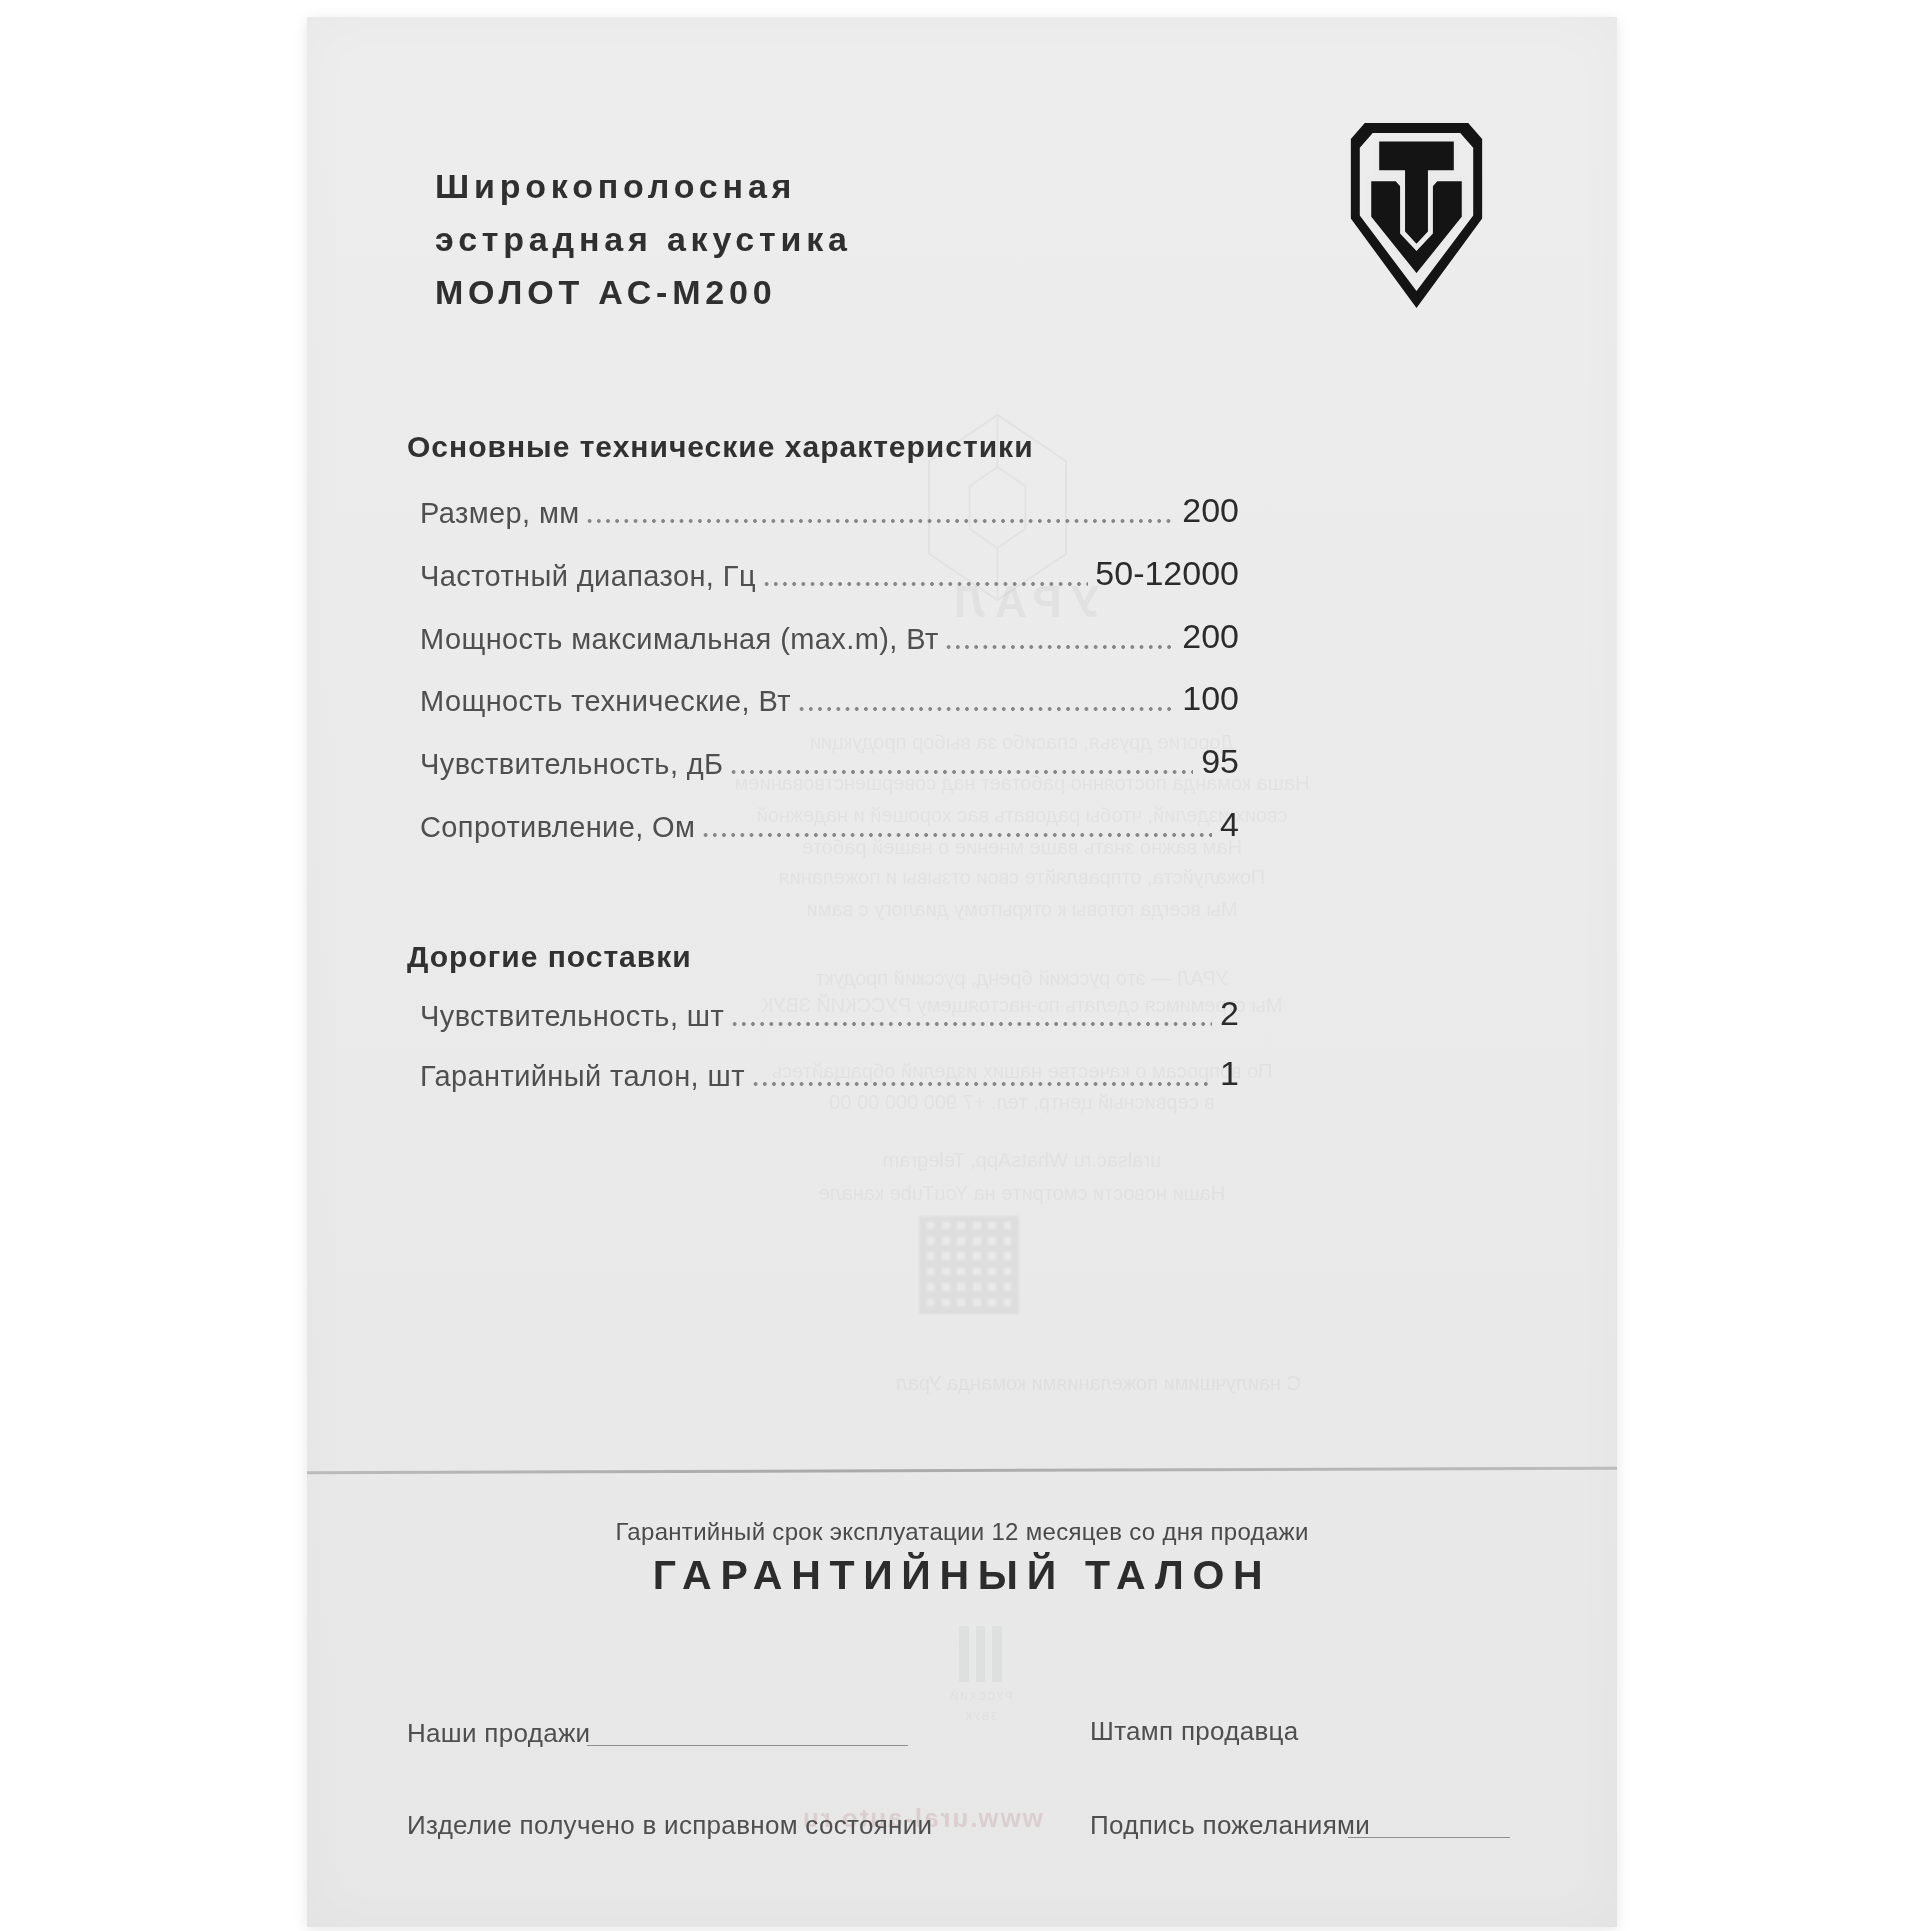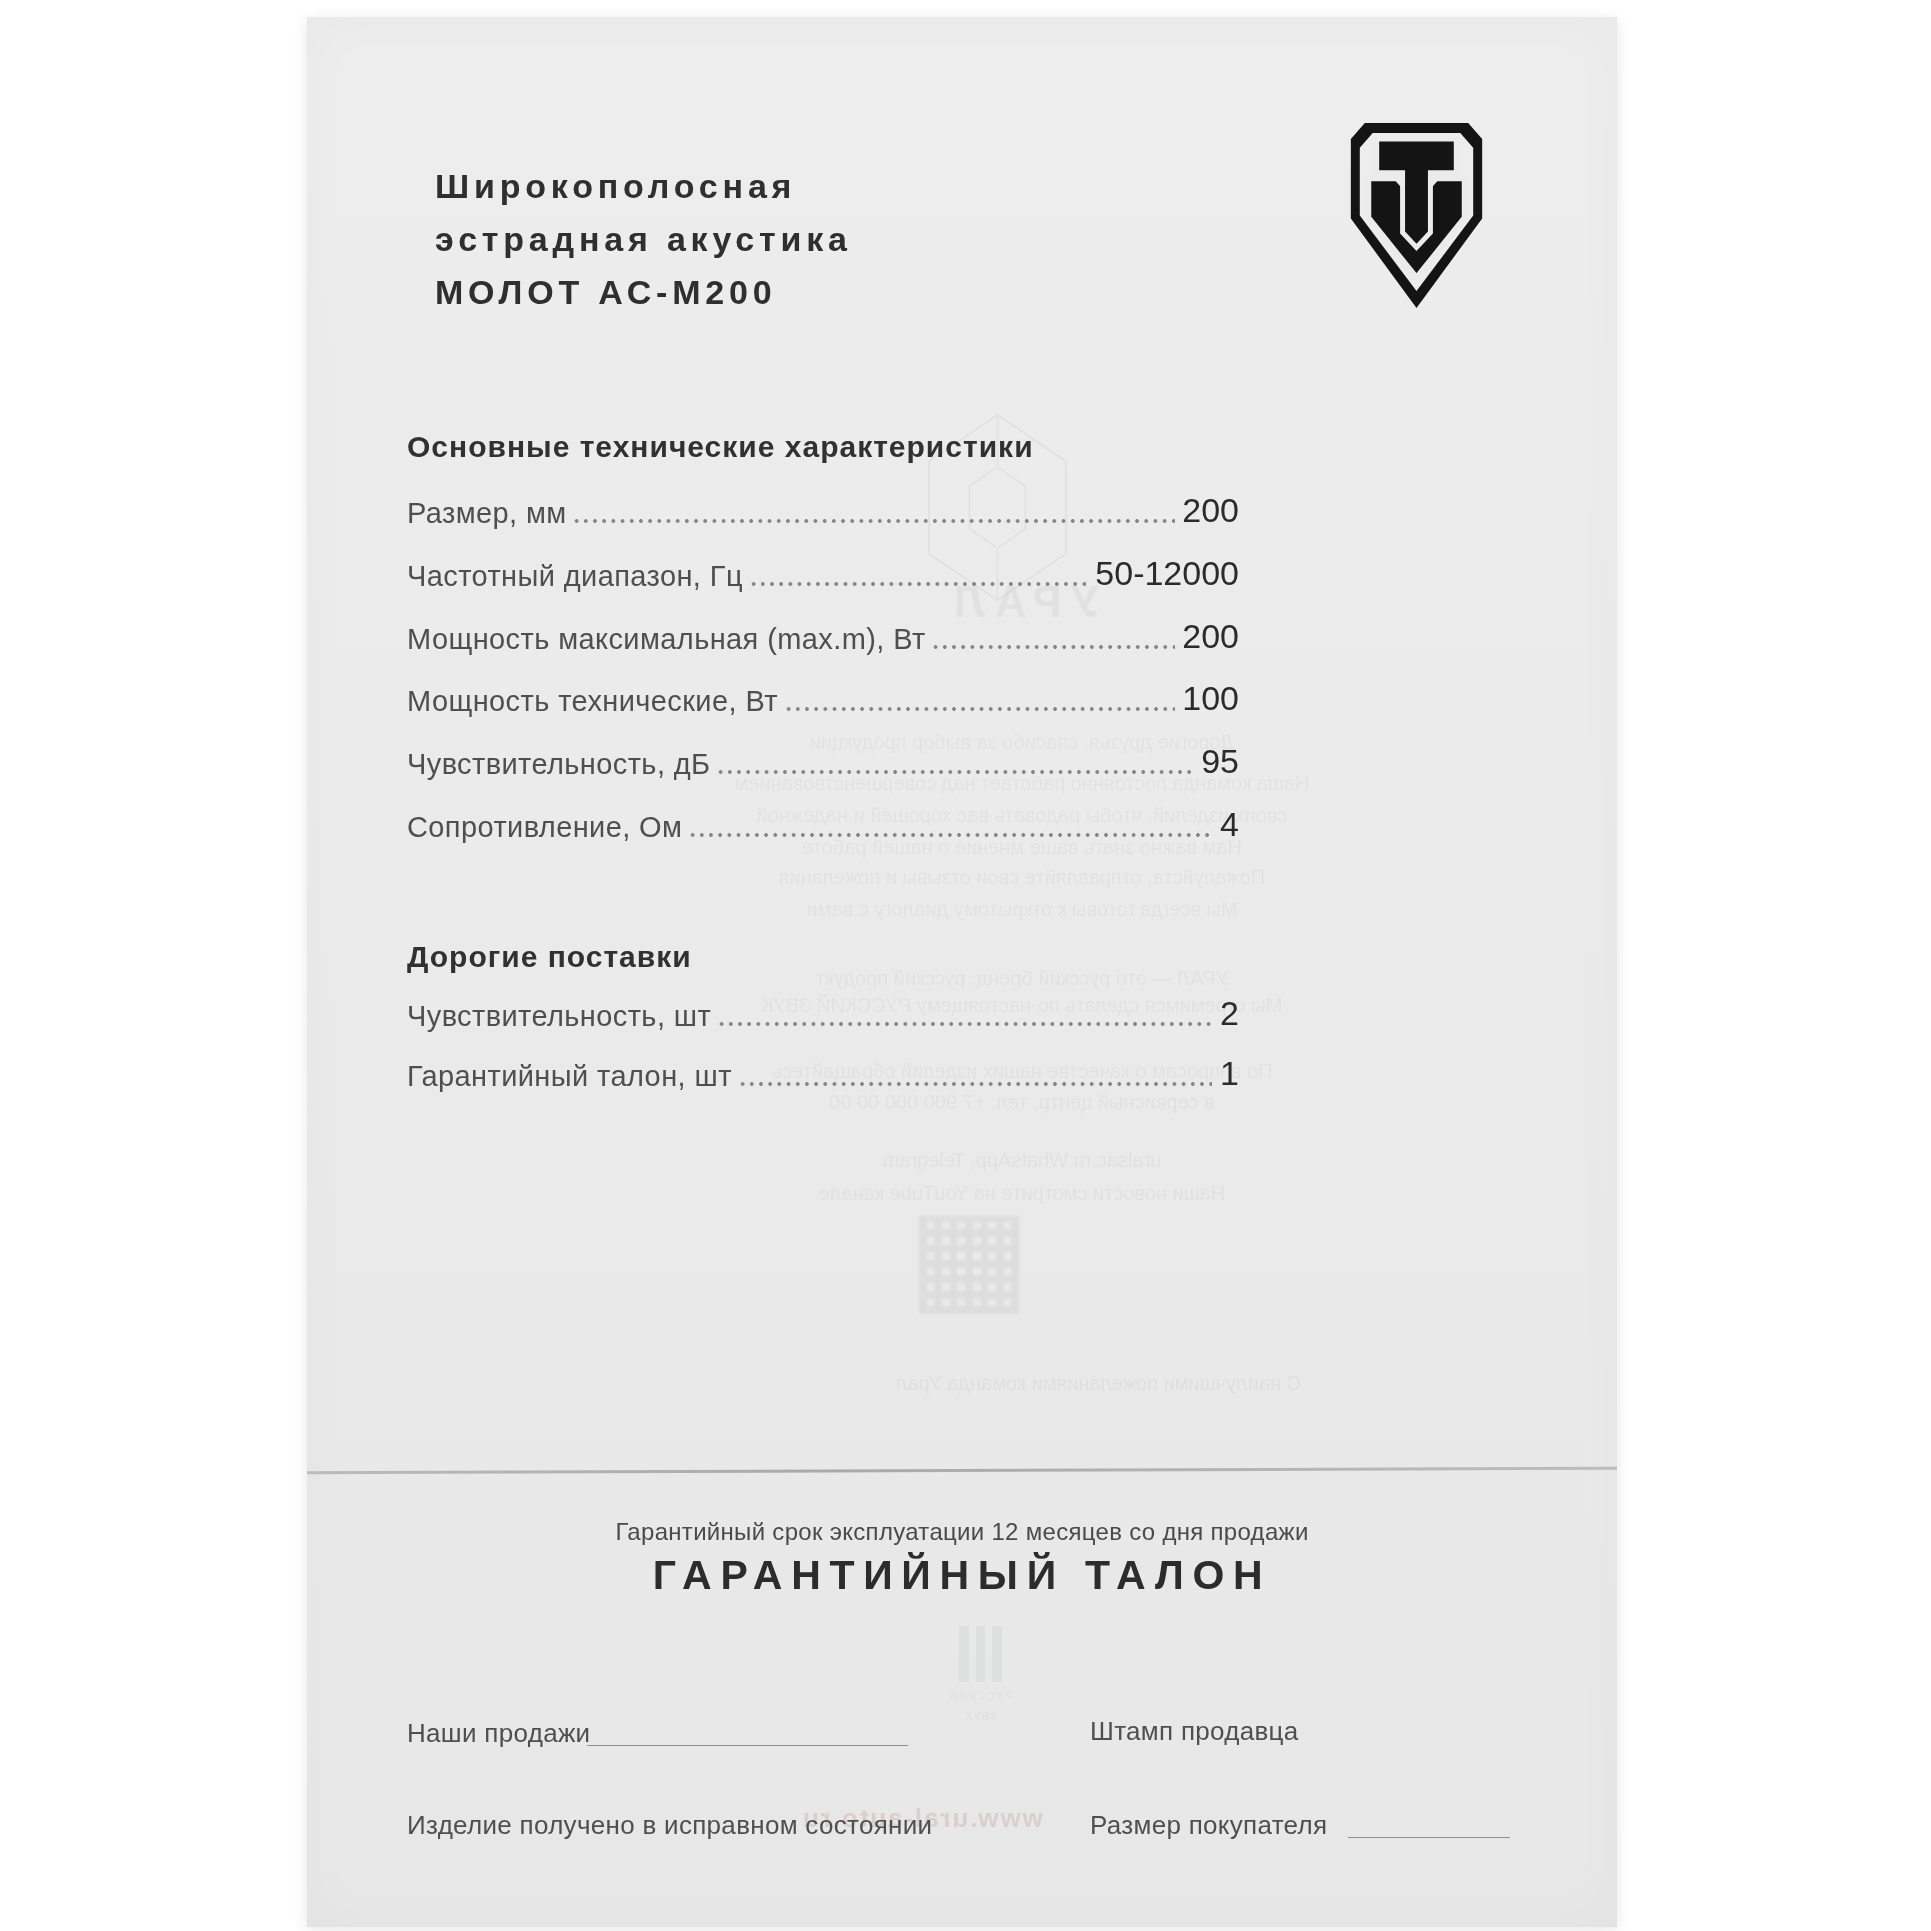--- a/index.html
+++ b/index.html
@@ -7,21 +7,21 @@
   .stage{position:relative;width:1931px;height:1931px;background:#ffffff;}
   .paper{position:absolute;left:307px;top:17.4px;width:1310px;height:1910px;
     background:linear-gradient(180deg,#ededed 0%,#eaeaea 55%,#e7e7e7 100%);
     box-shadow:0 2.9px 13.5px rgba(0,0,0,.10), inset 0 0 58px rgba(0,0,0,.025);}
   .abs{position:absolute;}
   
   .title-block{left:100px;top:143px;color:#2f2f2f;font-size:34px;font-weight:600;
     letter-spacing:4.8px;line-height:53px;white-space:nowrap;margin-left:28px;}
   .sec-heading{left:100px;color:#313131;font-size:30px;font-weight:700;letter-spacing:1px;white-space:nowrap;}
   .row{left:100px;width:832px;height:41px;display:flex;align-items:flex-end;}
-  .row .label{font-size:29px;color:#4f4f4f;letter-spacing:0.4px;white-space:nowrap;}
+  .row .label{font-size:29px;color:#4f4f4f;letter-spacing:0.4px;white-space:nowrap;margin-left:13px;}
   .row .dots{flex:1;height:29px;margin:0 7.7px 4.8px 5.8px;opacity:.8;
     background-image:radial-gradient(circle,#6d6d6d 1.6px,transparent 2.1px);
     background-size:9.2px 9.7px;background-repeat:repeat-x;background-position:left bottom;}
   .row .value{font-size:34px;font-weight:400;color:#2b2b2b;white-space:nowrap;}
   .crease{left:0;top:1452px;width:100%;height:2.9px;
     background:linear-gradient(90deg,#b3b3b3,#9e9e9e 40%,#b5b5b5);opacity:.85;transform:rotate(-.2deg);}
   .w-title{left:0;top:1535px;width:100%;text-align:center;color:#2c2c2c;
     font-size:41px;font-weight:700;letter-spacing:8.7px;white-space:nowrap;}
   .w-sub{left:0;top:1501px;width:100%;text-align:center;color:#4a4a4a;font-size:24px;letter-spacing:0.3px;}
   .w-label{color:#4f4f4f;font-size:26px;letter-spacing:0.3px;white-space:nowrap;}
@@ -152,18 +152,18 @@
     <div class="abs crease"></div>
 
     <div class="abs w-title">ГАРАНТИЙНЫЙ ТАЛОН</div>
     <div class="abs w-sub">Гарантийный срок эксплуатации 12 месяцев со дня продажи</div>
 
     <div class="abs w-label" style="left:100px;top:1701px">Наши продажи</div>
     <div class="abs w-line" style="left:280px;top:1697px;width:321px"></div>
     <div class="abs w-label" style="left:783px;top:1699px">Штамп продавца</div>
 
     <div class="abs w-label" style="left:100px;top:1793px">Изделие получено в исправном состоянии</div>
-    <div class="abs w-label" style="left:783px;top:1793px">Размер покупателя</div>
+    <div class="abs w-label" style="left:783px;top:1793px">Подпись пожеланиями</div>
     <div class="abs w-line" style="left:1041px;top:1789px;width:162px"></div>
 
   </div>
 </div>
 
 
 </body></html>

